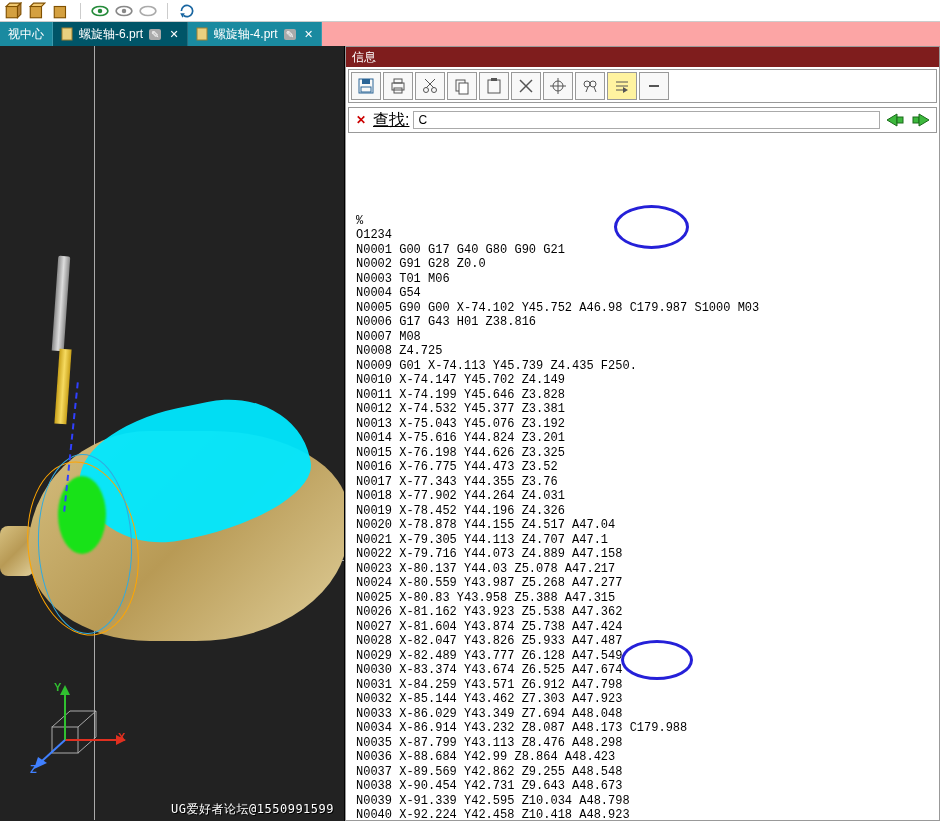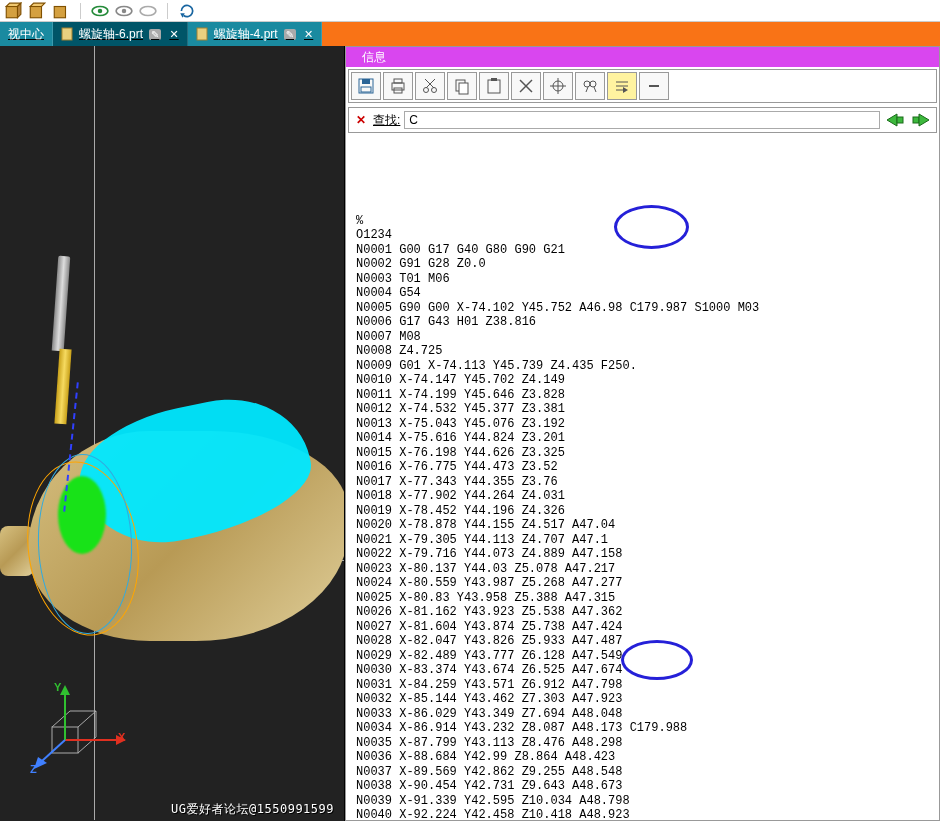--- a/index.html
+++ b/index.html
@@ -3,45 +3,45 @@
 <meta charset="utf-8">
 <style>
 * { margin:0; padding:0; box-sizing:border-box; }
 body { font-family:"Microsoft YaHei","Segoe UI",sans-serif; font-size:12px; background:#f0f0f0; width:940px; height:821px; overflow:hidden; position:relative; }
 
 
 .topicons { height:22px; background:#fff; border-bottom:1px solid #ccc; display:flex; align-items:center; padding:0 4px; gap:6px; }
 .topicons .ico { width:18px;height:18px; display:flex;align-items:center;justify-content:center; }
 
 
-.tabstrip { height:24px; background:#f97316; display:flex; align-items:stretch;text-decoration:underline; }
+.tabstrip { height:24px; background:#fca5a5; display:flex; align-items:stretch; }
 .tab { display:flex; align-items:center; padding:0 8px; color:#fff; font-size:12px; gap:4px; border-right:1px solid rgba(255,255,255,0.15); }
 .tab.inactive { background:#1a8aa0; }
 .tab .doc-ico { width:14px; height:14px; }
 .tab .close { font-size:11px; margin-left:4px; cursor:pointer; }
 .tab .badge { font-size:10px; background:#aaa; color:#fff; border-radius:2px; padding:0 2px; margin-left:2px;}
 
 
 .main { display:flex; height:calc(821px - 22px - 24px); }
 .viewport { flex:0 0 345px; background:#222; position:relative; overflow:hidden; border-right:1px solid #000; }
 .infopane { flex:1; background:#fff; display:flex; flex-direction:column; border:1px solid #999; }
 
 
-.info-title { height:20px; background:#d946ef; color:#fff; font-size:12px; padding:2px 16px; }
+.info-title { height:20px; background:#7f1d1d; color:#fff; font-size:12px; padding:2px 6px; }
 
 
 .info-tb { height:34px; border:1px solid #999; margin:2px; display:flex; align-items:center; padding:2px; gap:0; }
 .tbtn { width:30px; height:28px; border:1px solid #999; background:#f8f8f8; display:flex; align-items:center; justify-content:center; margin-right:2px; cursor:pointer; }
 .tbtn.active { background:#fff3a0; }
 .tbtn svg { width:18px; height:18px; }
 
 
 .findrow { height:26px; border:1px solid #999; margin:2px; display:flex; align-items:center; padding:2px 4px; gap:4px; }
 .findrow .xico { width:16px;height:16px; color:#c00; font-weight:bold; display:flex;align-items:center;justify-content:center; }
-.findrow label { font-size:12px;text-decoration:underline; }
+.findrow label { font-size:16px;text-decoration:underline; }
 .findrow input { flex:1; height:18px; border:1px solid #aaa; padding:0 4px; font-size:12px; }
 .arrowbtn { width:22px;height:18px; display:flex;align-items:center;justify-content:center; cursor:pointer; }
 
 
 .nc-wrap { flex:1; overflow:hidden; padding:6px 10px; font-family:Consolas,"Courier New",monospace; font-size:12px; line-height:14.5px; white-space:pre; color:#000; position:relative; }
 .nc-line { display:block; }
 
 
 .ann { position:absolute; border:3px solid #2520d8; border-radius:50%; pointer-events:none; }
 

